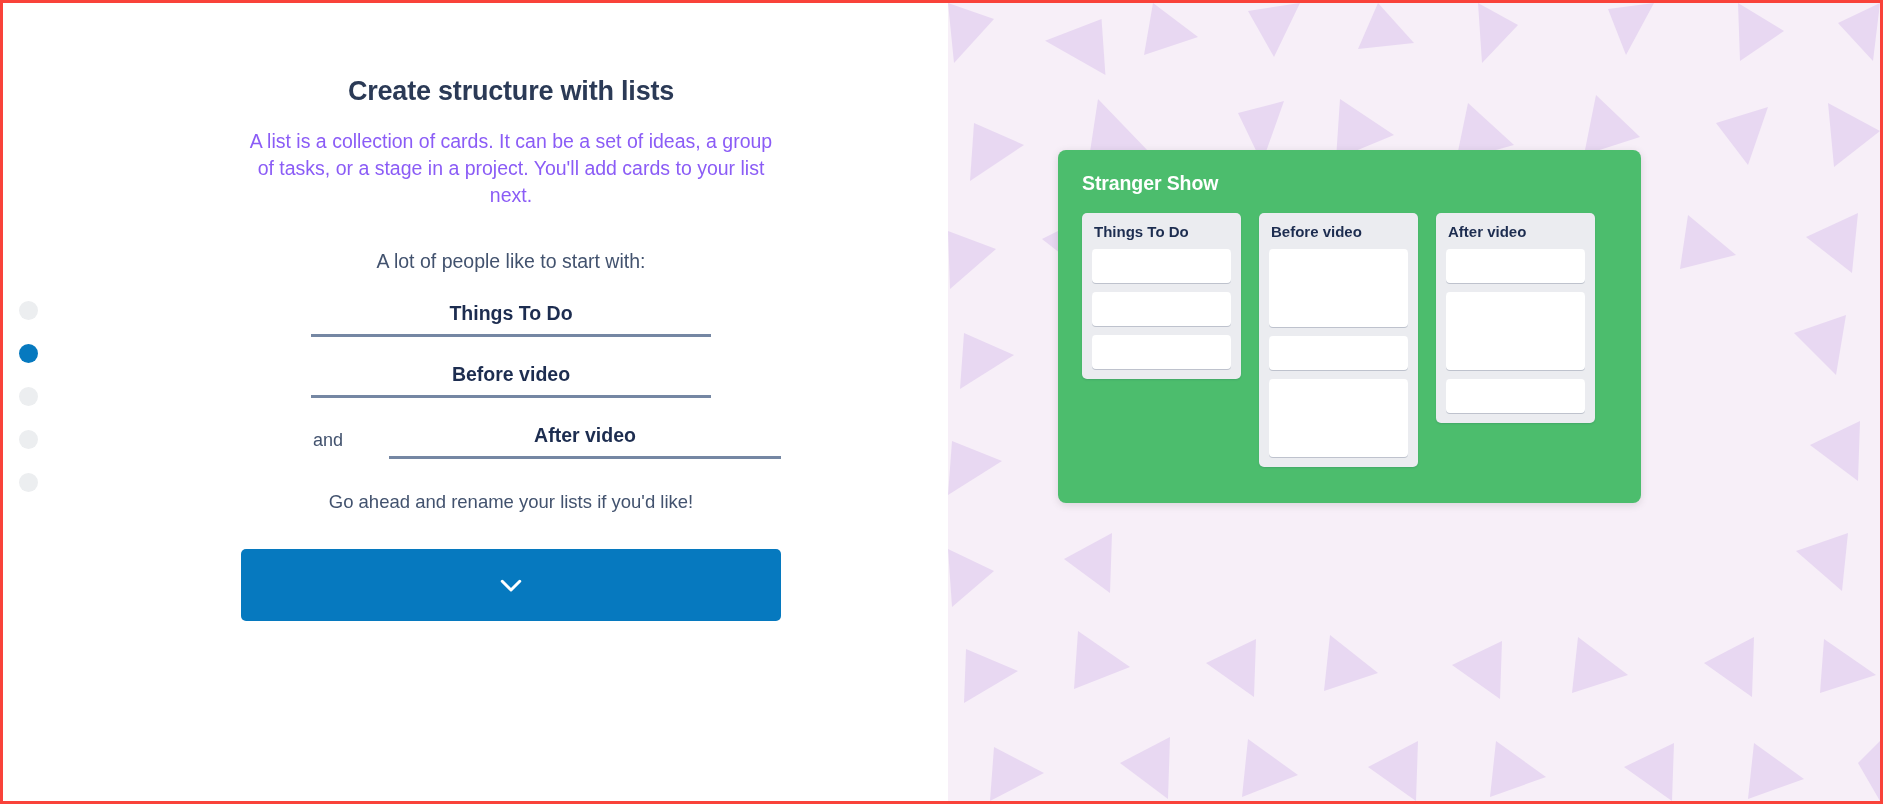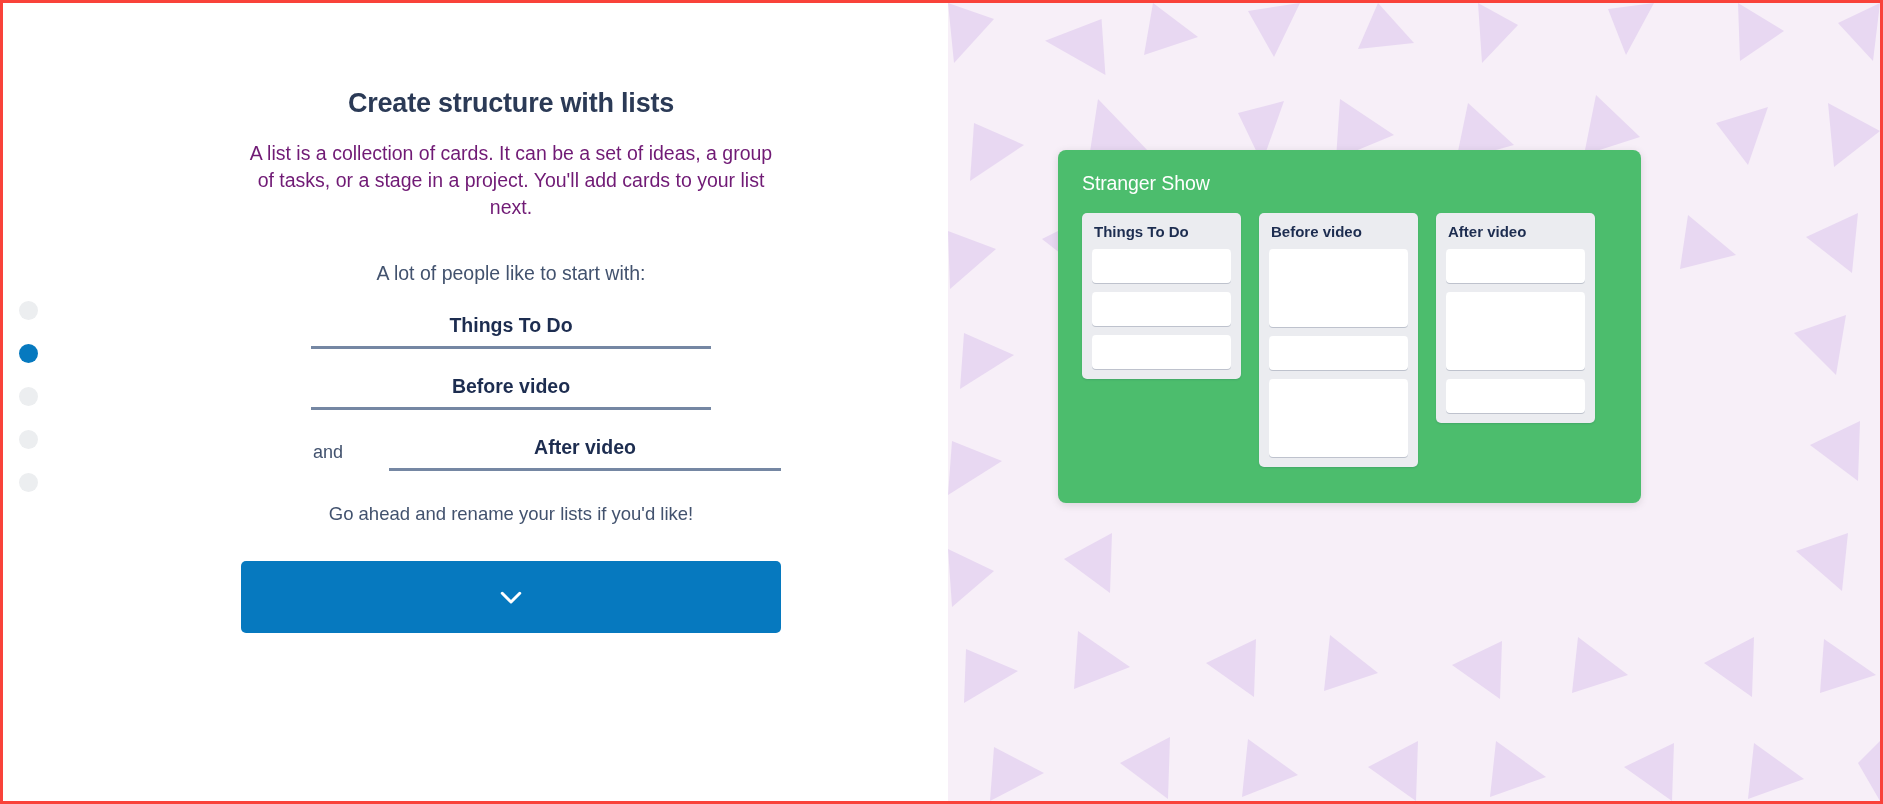--- a/index.html
+++ b/index.html
@@ -45,37 +45,37 @@
     width: 19px;
     height: 19px;
     border-radius: 50%;
     background: #eceef0;
   }
   .step-dot.active { background: #0679bf; }
 
   .panel-body {
     position: absolute;
     left: 238px;
-    top: 84px;
+    top: 72px;
     width: 540px;
     text-align: center;
   }
 
   .panel-title {
     font-size: 27px;
     font-weight: bold;
     color: #2b3a56;
     letter-spacing: -0.2px;
     line-height: 1.25;
     margin-bottom: 19px;
   }
 
   .panel-desc {
     font-size: 19.5px;
-    color: #701a75;
+    color: #8b5cf6;
     line-height: 1.39;
     width: 534px;
     margin: 0 auto;
   }
 
   .panel-sub {
     font-size: 19.5px;
     color: #42526e;
     margin-top: 39px;
     line-height: 1.39;
@@ -159,21 +159,21 @@
     height: 353px;
     background: #4cbd6d;
     border-radius: 8px;
     box-shadow: 0 2px 8px rgba(0,0,0,0.12);
     padding: 22px 24px;
   }
 
   .board-title {
     color: #ffffff;
     font-size: 19.5px;
-    font-weight: normal;
+    font-weight: bold;
     letter-spacing: -0.1px;
     margin-bottom: 18px;
   }
 
   .lists {
     display: flex;
     flex-direction: row;
     align-items: flex-start;
     gap: 18px;
   }

